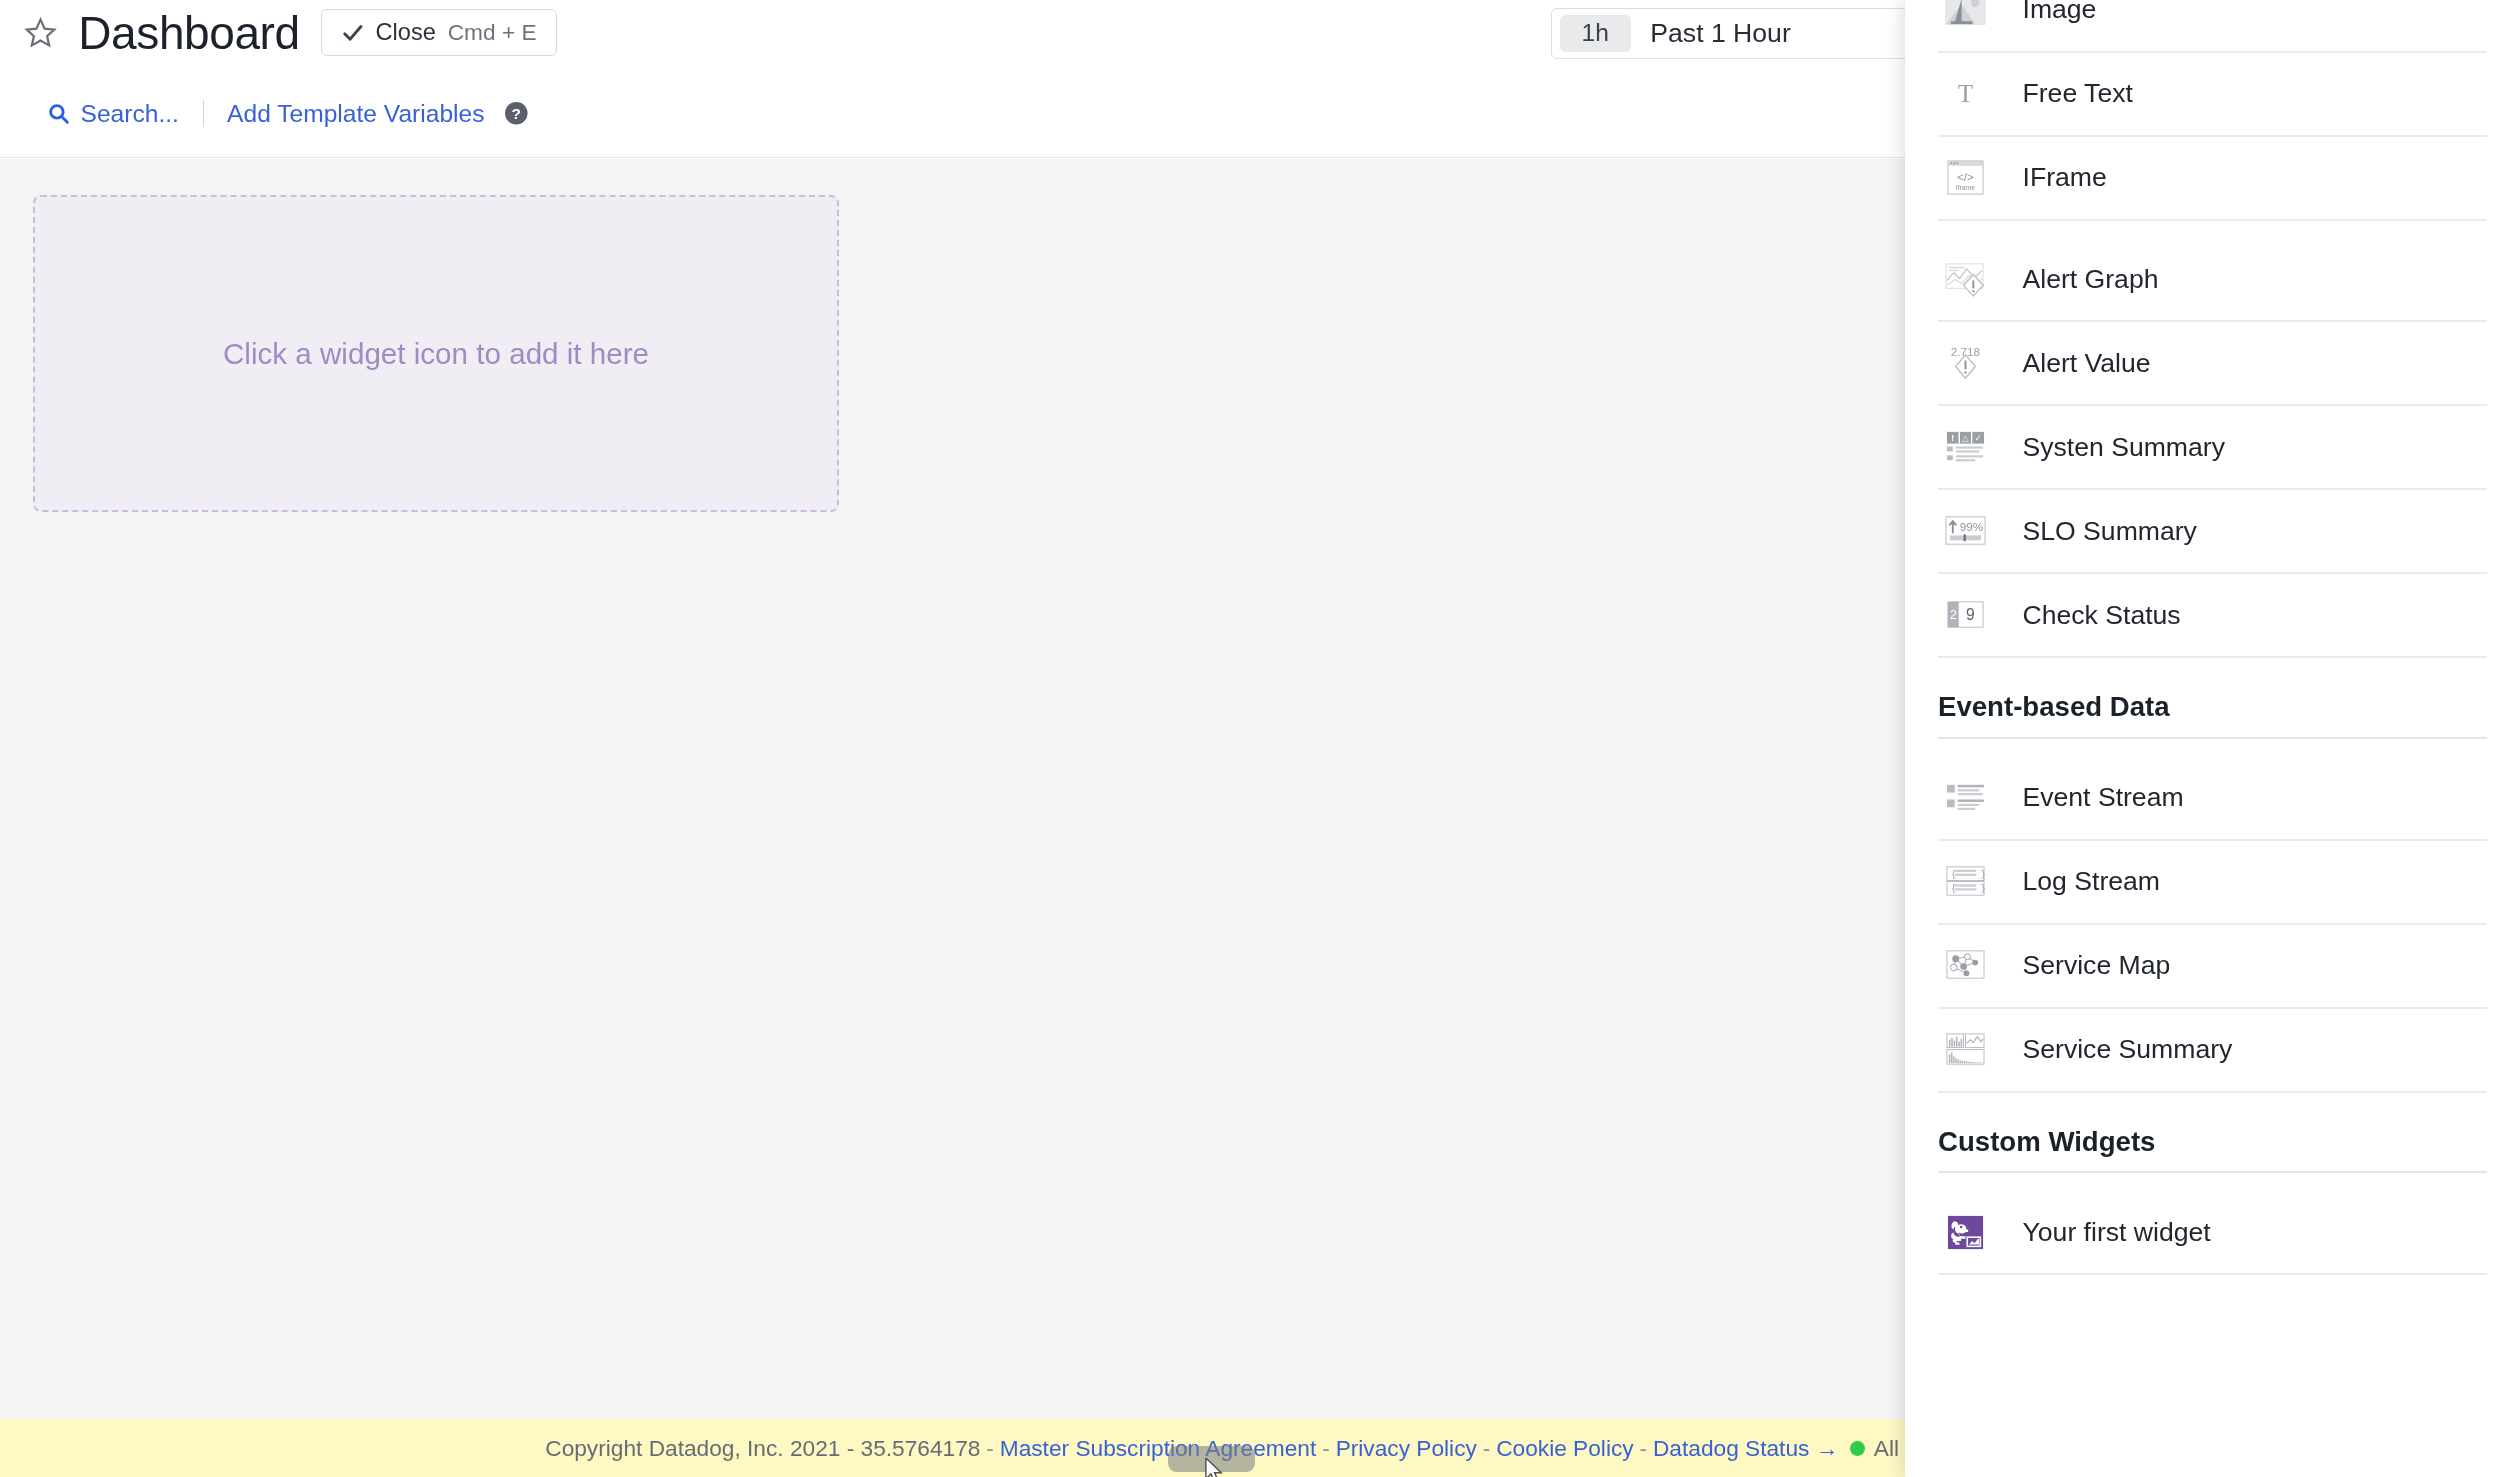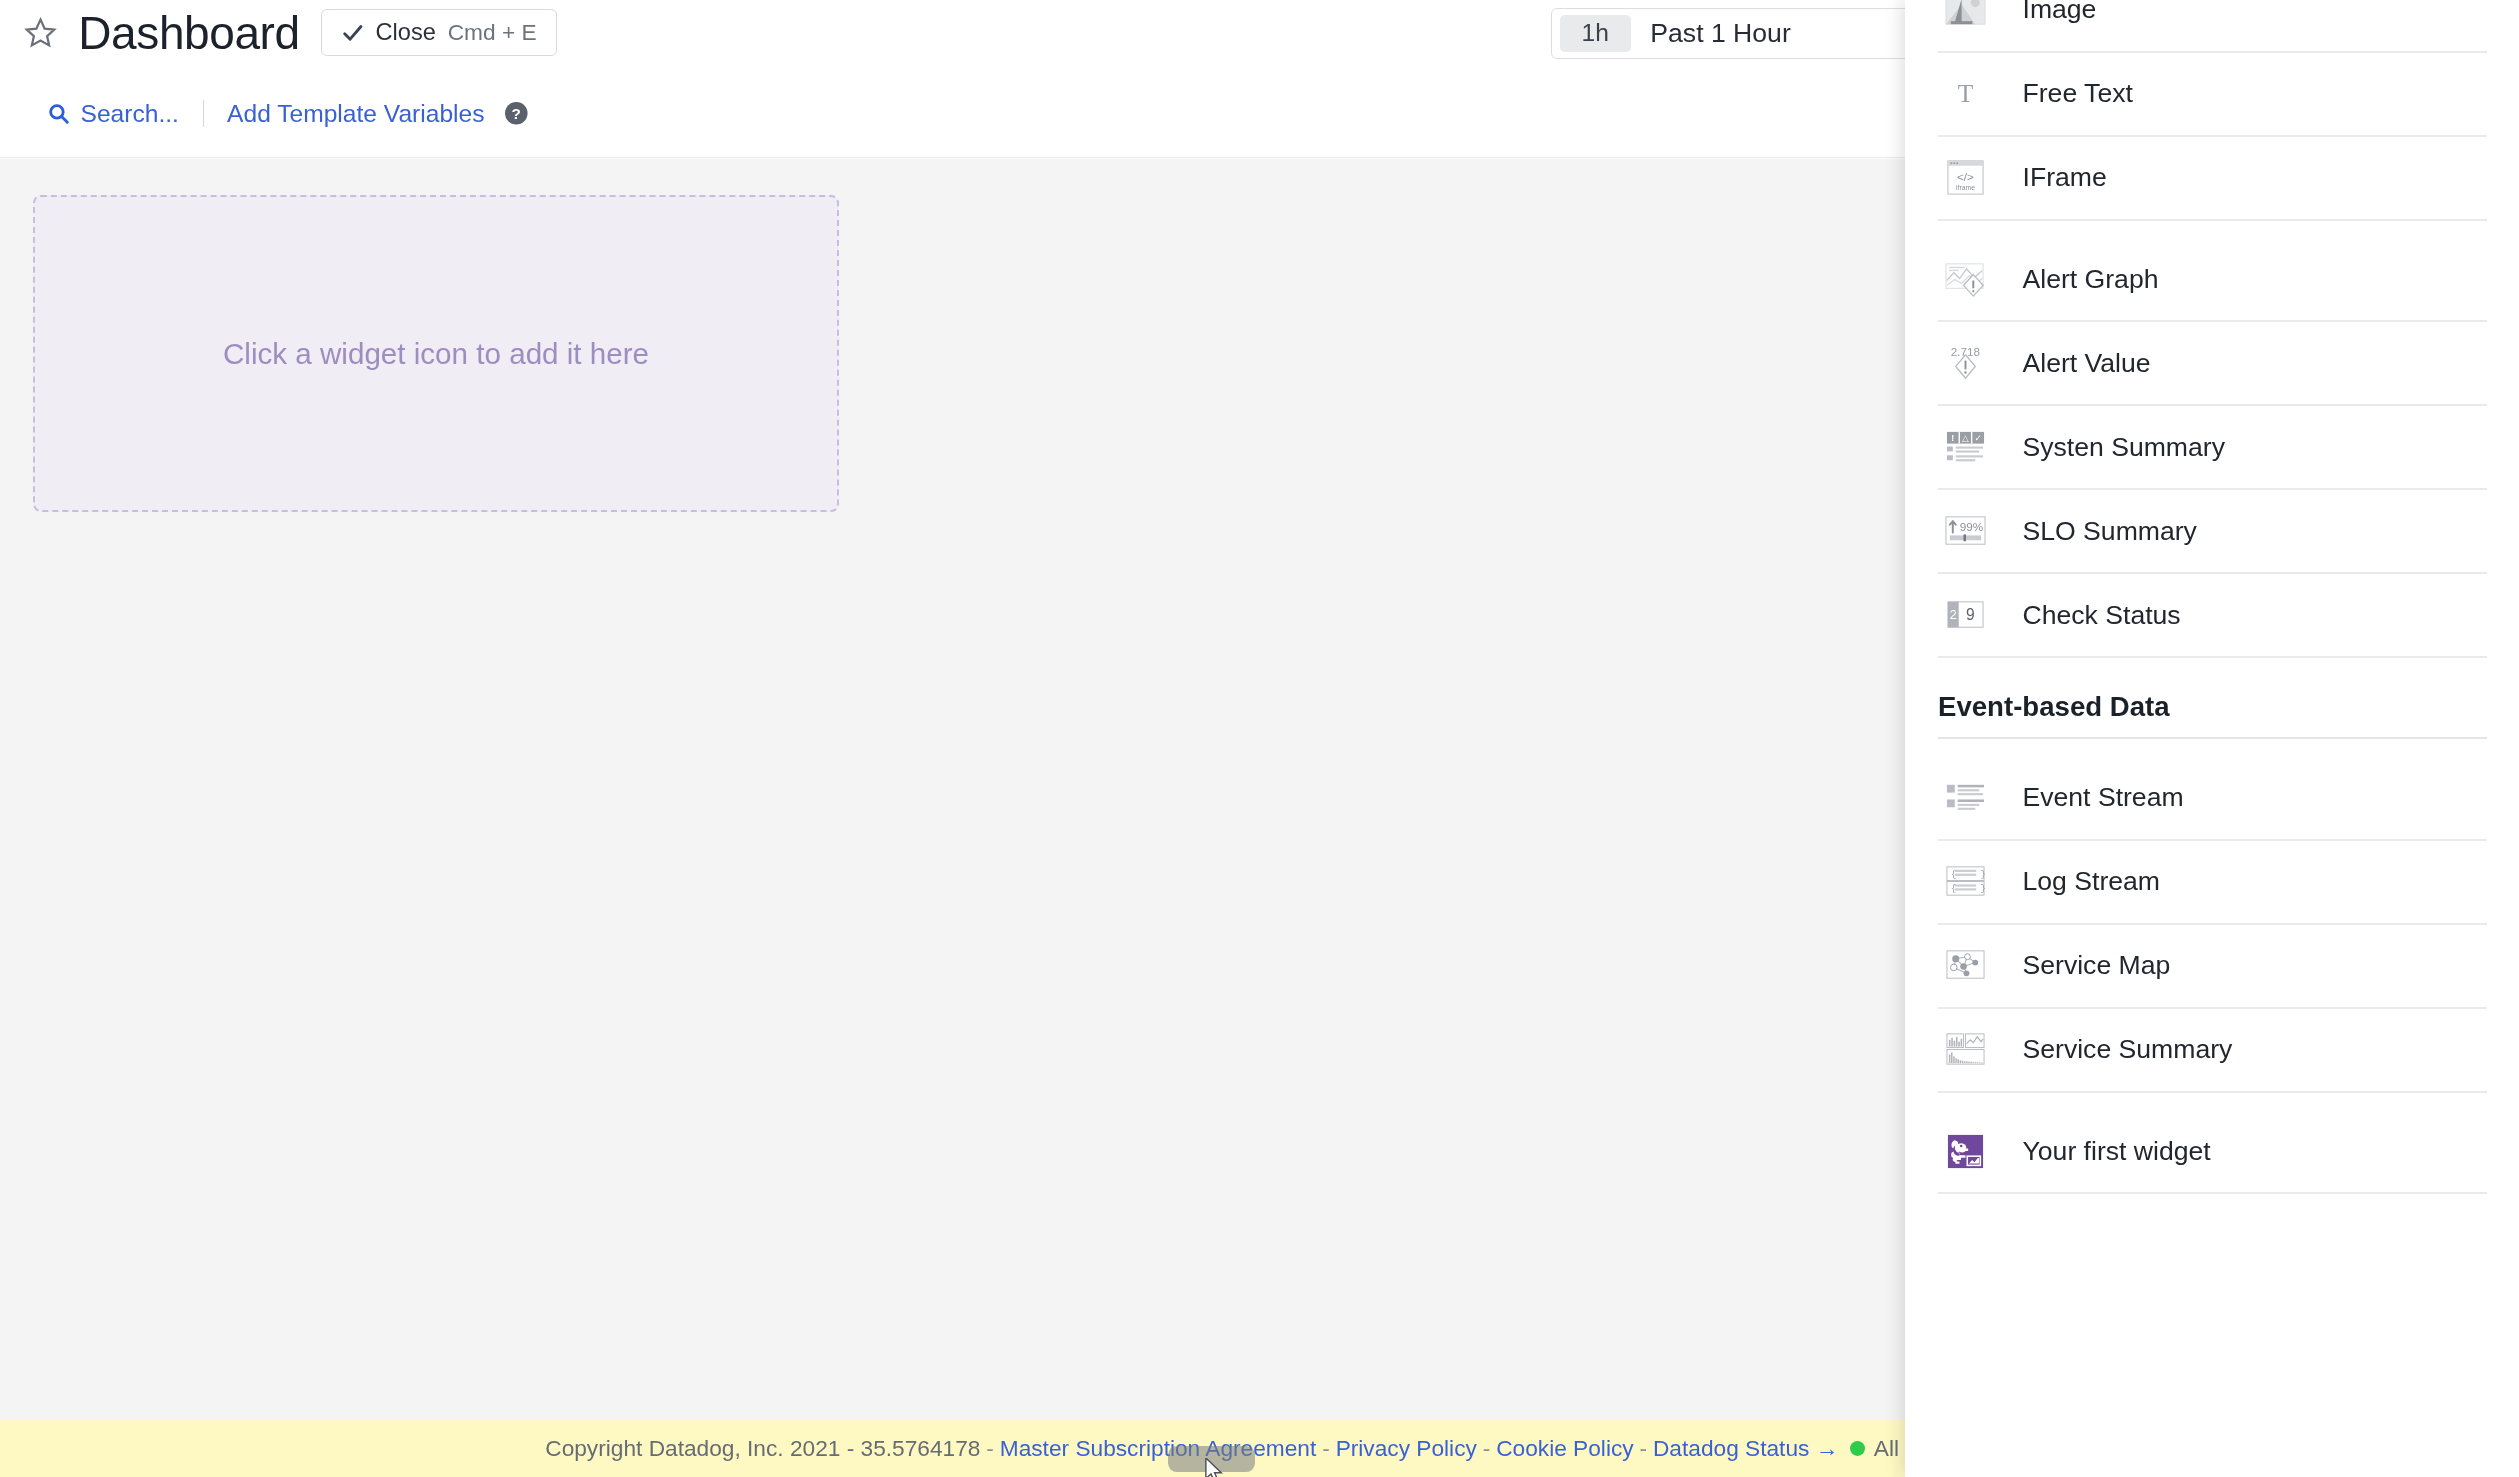--- a/index.html
+++ b/index.html
@@ -415,20 +415,21 @@
                 <rect x="31.2" y="34" width="1.5" height="1"></rect>
                 <rect x="33.4" y="34" width="1.5" height="1"></rect>
                 <rect x="35.6" y="34" width="1.5" height="1"></rect>
                 <rect x="37.8" y="34.2" width="1.5" height="0.8"></rect>
                 <rect x="40" y="34.2" width="1.5" height="0.8"></rect>
               </g>
             </svg>
           </span>
           <span class="wlabel">Service Summary</span>
         </div>
+        <div class="section-head">Custom Widgets</div>
         <div class="section-gap"></div>
         <div class="wrow">
           <span class="wicon">
             <svg viewBox="0 0 48 42" width="47" height="41">
               <rect x="6" y="4" width="36" height="34" fill="#70489b"></rect>
               <g fill="#ffffff">
                 <path d="M14 9 q-4 1 -4.4 5.2 q-0.2 2.6 1.8 3.6 q0.4 -2 2 -2.6 q-0.8 3.2 0.8 5.4 q1.4 1.9 3.6 1.6 l0 3.2 q-2.8 0.2 -4.6 -1.4 q-1.4 -1.3 -1.6 -3 q-2.2 0.6 -2.4 3 q-0.2 2.6 2.2 3.6 q-1 1.2 -0.3 2.6 q0.7 1.4 2.5 1.3 l0 2 l4.2 0 l0 -2.2 l-2.2 0 q-0.8 0 -0.7 -0.8 q0.1 -0.8 1.1 -0.8 l3.4 0 l0 -2.3 l4.6 0 l0 -2.6 l-4.4 0 q-1.8 0.1 -2.4 -1.4 q-0.5 -1.3 0.4 -2.4 q1.5 1.1 3.3 1 q2.1 -0.1 3.3 -1.6 l2.5 0 l0 -2.4 l-2 0 q0.4 -2.2 -1 -3.8 q-1.6 -1.8 -4.2 -1.7 q-1.8 0.1 -3 1 q0.2 -1.6 -0.6 -2.5 q-1 -1.2 -3 -1.2 z"></path>
                 <circle cx="19.6" cy="15.4" r="1.3" fill="#70489b"></circle>
                 <path d="M25 25 l15 0 l0 11 l-15 0 z"></path>
                 <path d="M26.6 34.4 l0 -7.8 l11.8 0 l0 7.8 z" fill="#70489b"></path>

